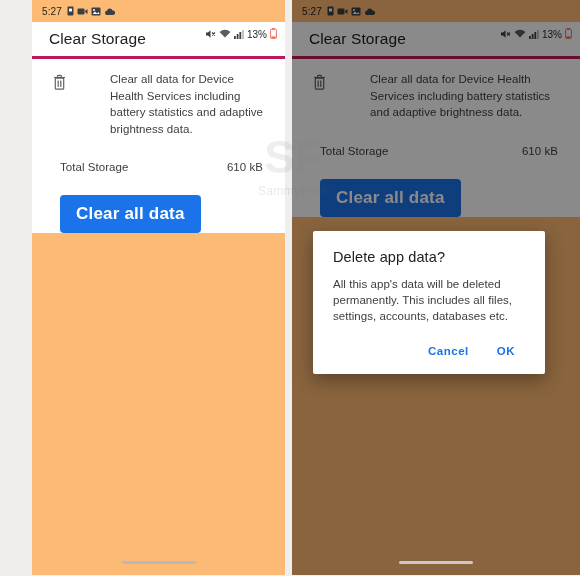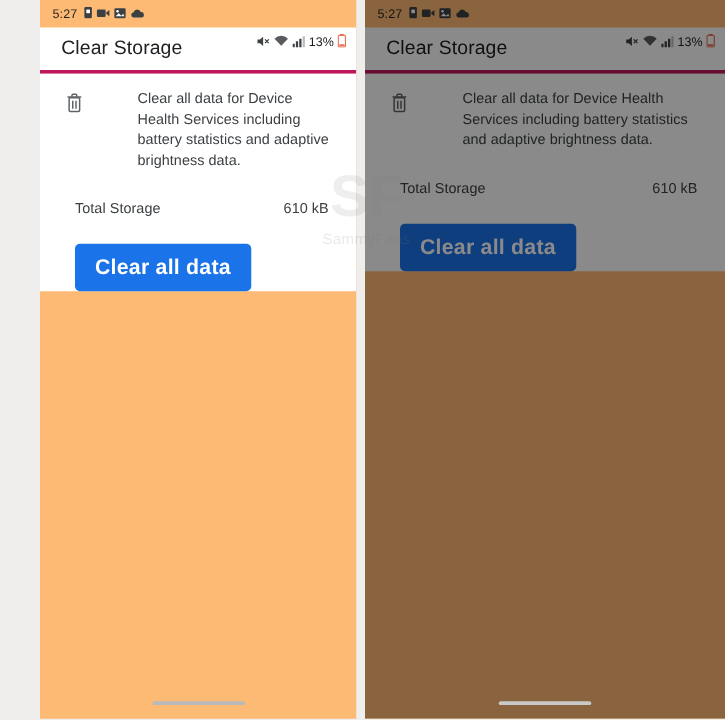--- a/index.html
+++ b/index.html
@@ -416,20 +416,28 @@
         <span class="storage-value">610 kB</span>
       </div>
 
       <div class="btn-wrap">
         <button class="clear-btn">Clear all data</button>
       </div>
     </div>
 
     <div class="scrim"></div>
 
+    <div class="dialog">
+      <div class="dlg-title">Delete app data?</div>
+      <div class="dlg-body">All this app's data will be deleted permanently. This includes all files, settings, accounts, databases etc.</div>
+      <div class="dlg-actions">
+        <button class="dlg-btn">Cancel</button>
+        <button class="dlg-btn">OK</button>
+      </div>
+    </div>
 
     <div class="navbar on-dark">
       <div class="nav-pill"></div>
     </div>
   </div>
 
   <div class="watermark">
     <div class="wm-sf">SF</div>
     <div class="wm-name">SammyFans</div>
   </div>

